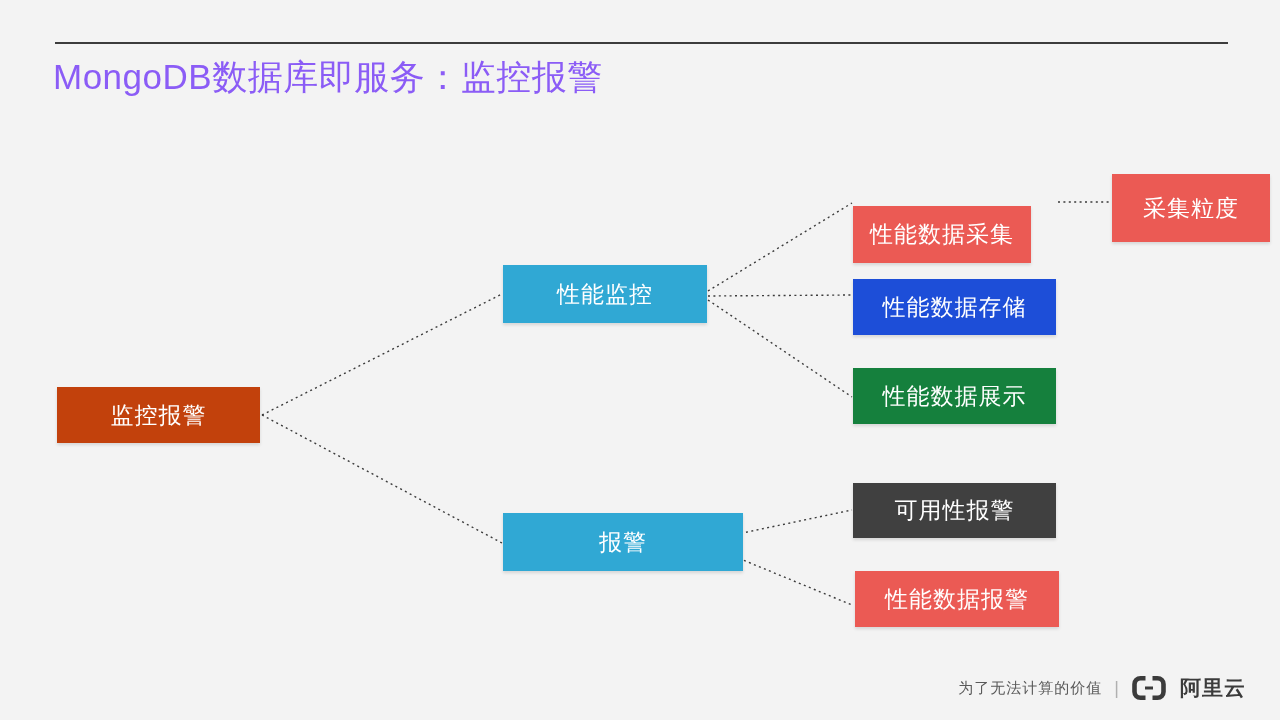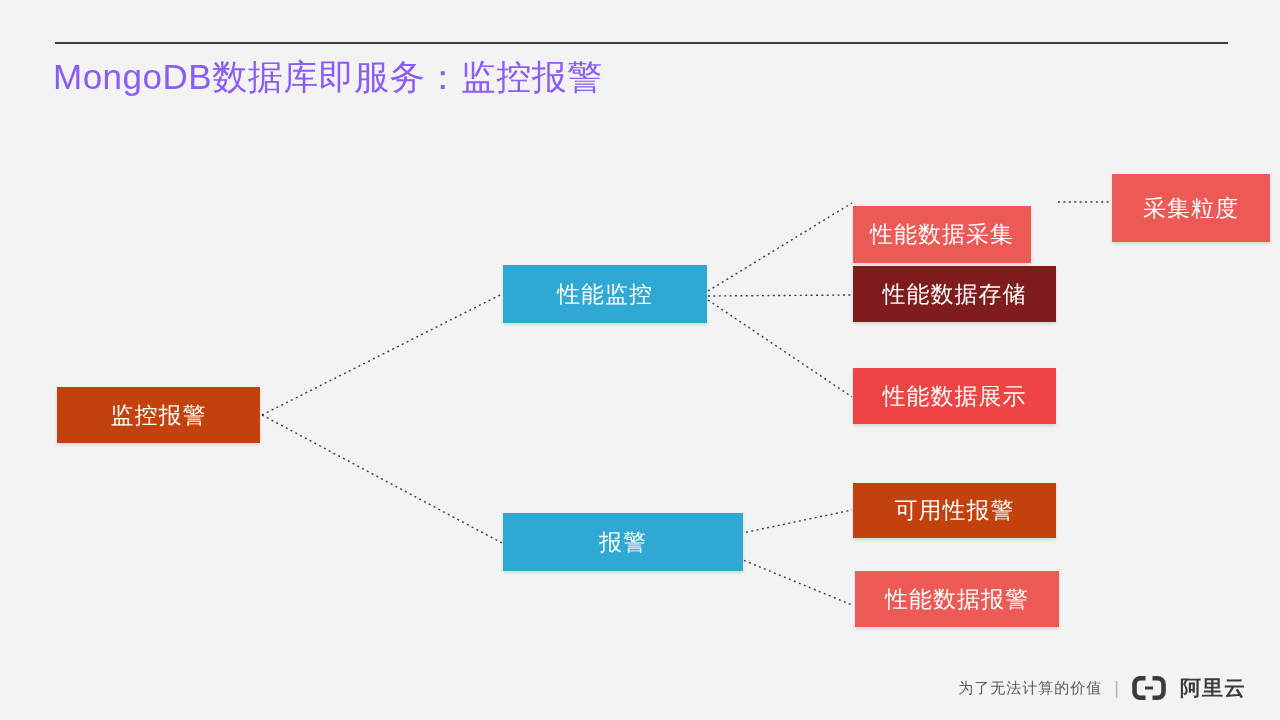--- a/index.html
+++ b/index.html
@@ -89,29 +89,29 @@
   </div>
 
   <div class="node node-leaf n-collect" style="background: rgb(235, 90, 84);">
     <span>性能数据采集</span>
   </div>
 
   <div class="node node-leaf n-granularity" style="background: rgb(235, 90, 84);">
     <span>采集粒度</span>
   </div>
 
-  <div class="node node-leaf n-store" style="background: #7f1d1d;">
+  <div class="node node-leaf n-store" style="background: #1d4ed8; margin-top: 13px;">
     <span>性能数据存储</span>
   </div>
 
-  <div class="node node-leaf n-display" style="background: #ef4444;">
+  <div class="node node-leaf n-display" style="background: #15803d;">
     <span>性能数据展示</span>
   </div>
 
-  <div class="node node-leaf n-avail" style="background: #c2410c;">
+  <div class="node node-leaf n-avail" style="background: #404040;">
     <span>可用性报警</span>
   </div>
 
   <div class="node node-leaf n-perfalarm" style="background: rgb(235, 90, 84);">
     <span>性能数据报警</span>
   </div>
 
   <div class="footer">
     <span class="slogan">为了无法计算的价值</span>
     <span class="divider">|</span>

